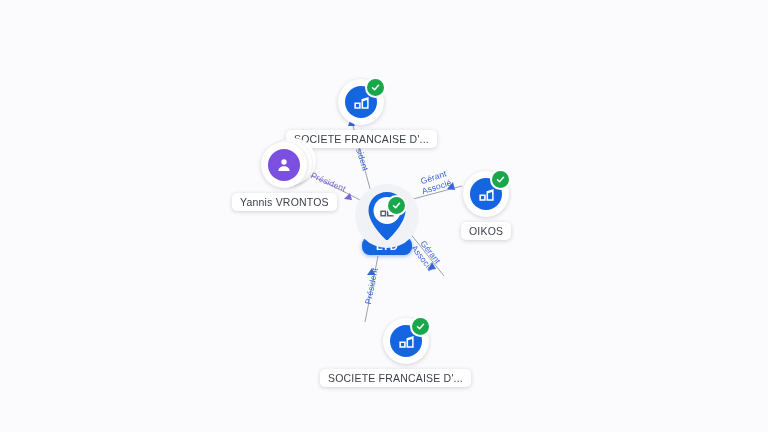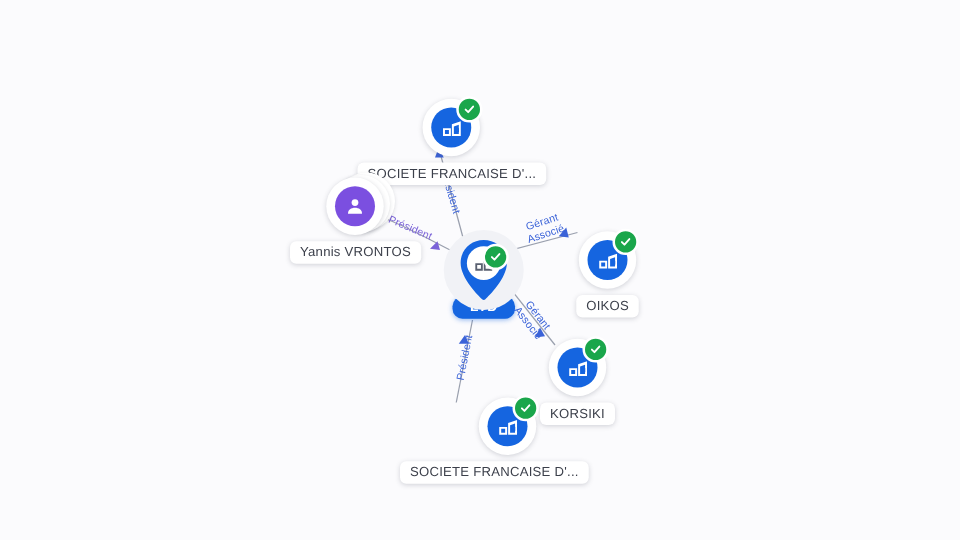--- a/index.html
+++ b/index.html
@@ -187,76 +187,56 @@
       </svg>
       <div class="pin-badge" style="right:2px;top:5px;">
         <svg width="9" height="9" viewBox="0 0 24 24" fill="none" stroke="#ffffff" stroke-width="4" stroke-linecap="round" stroke-linejoin="round">
             <path d="M4 12.5 L9.5 18 L20 6"></path>
           </svg>
       </div>
     </div>
     <div class="label pill" style="margin-top:-9px;">LYD</div>
   </div>
 
-  <div class="node" style="left:461px;top:185px;">
+  <div class="node" style="left:461px;top:171px;">
     <div class="disc-wrap">
       <div class="disc">
         <div class="inner company">
           <svg width="19" height="19" viewBox="0 0 24 24" fill="#ffffff">
             <path d="M3 20h8v-8H3v8zm2-6h4v4H5v-4z"></path>
             <path d="M12 20h9V5l-9 3v12zm2-9.6l5-1.7V18h-5v-7.6z"></path>
             <rect x="15" y="12" width="1.6" height="4" fill="#1565e0"></rect>
             <rect x="17.6" y="12" width="1.6" height="4" fill="#1565e0"></rect>
           </svg>
         </div>
       </div>
       <div class="badge">
         <svg width="9" height="9" viewBox="0 0 24 24" fill="none" stroke="#ffffff" stroke-width="4" stroke-linecap="round" stroke-linejoin="round">
             <path d="M4 12.5 L9.5 18 L20 6"></path>
           </svg>
       </div>
     </div>
     <div class="label">OIKOS</div>
   </div>
 
-  <div class="node" style="left:432px;top:271px;">
+
+  <div class="node" style="left:342px;top:318px;">
     <div class="disc-wrap">
       <div class="disc">
         <div class="inner company">
           <svg width="19" height="19" viewBox="0 0 24 24" fill="#ffffff">
             <path d="M3 20h8v-8H3v8zm2-6h4v4H5v-4z"></path>
             <path d="M12 20h9V5l-9 3v12zm2-9.6l5-1.7V18h-5v-7.6z"></path>
             <rect x="15" y="12" width="1.6" height="4" fill="#1565e0"></rect>
             <rect x="17.6" y="12" width="1.6" height="4" fill="#1565e0"></rect>
           </svg>
         </div>
       </div>
       <div class="badge">
         <svg width="9" height="9" viewBox="0 0 24 24" fill="none" stroke="#ffffff" stroke-width="4" stroke-linecap="round" stroke-linejoin="round">
             <path d="M4 12.5 L9.5 18 L20 6"></path>
           </svg>
       </div>
     </div>
-    <div class="label">KORSIKI</div>
-  </div>
-
-  <div class="node" style="left:342px;top:318px;">
-    <div class="disc-wrap">
-      <div class="disc">
-        <div class="inner company">
-          <svg width="19" height="19" viewBox="0 0 24 24" fill="#ffffff">
-            <path d="M3 20h8v-8H3v8zm2-6h4v4H5v-4z"></path>
-            <path d="M12 20h9V5l-9 3v12zm2-9.6l5-1.7V18h-5v-7.6z"></path>
-            <rect x="15" y="12" width="1.6" height="4" fill="#1565e0"></rect>
-            <rect x="17.6" y="12" width="1.6" height="4" fill="#1565e0"></rect>
-          </svg>
-        </div>
-      </div>
-      <div class="badge">
-        <svg width="9" height="9" viewBox="0 0 24 24" fill="none" stroke="#ffffff" stroke-width="4" stroke-linecap="round" stroke-linejoin="round">
-            <path d="M4 12.5 L9.5 18 L20 6"></path>
-          </svg>
-      </div>
-    </div>
     <div class="label" style="margin-left:-22px;">SOCIETE FRANCAISE D'...</div>
   </div>
 
 </div>
 
 </body></html>

